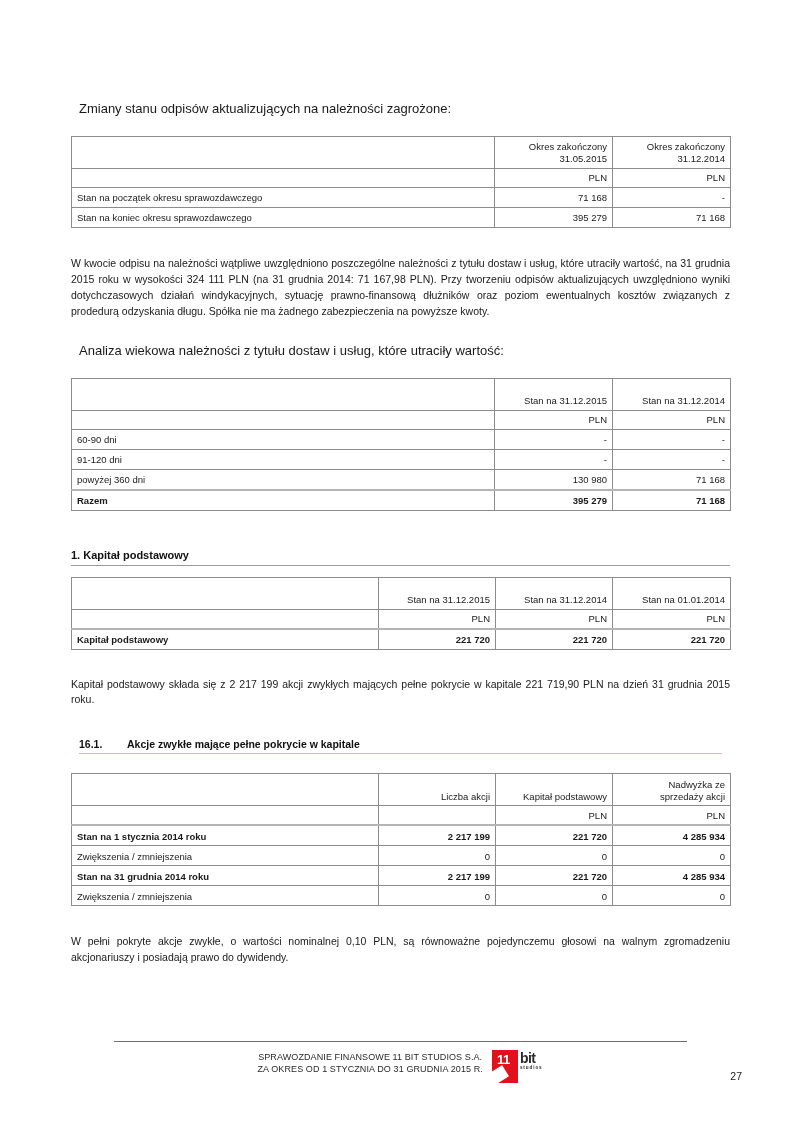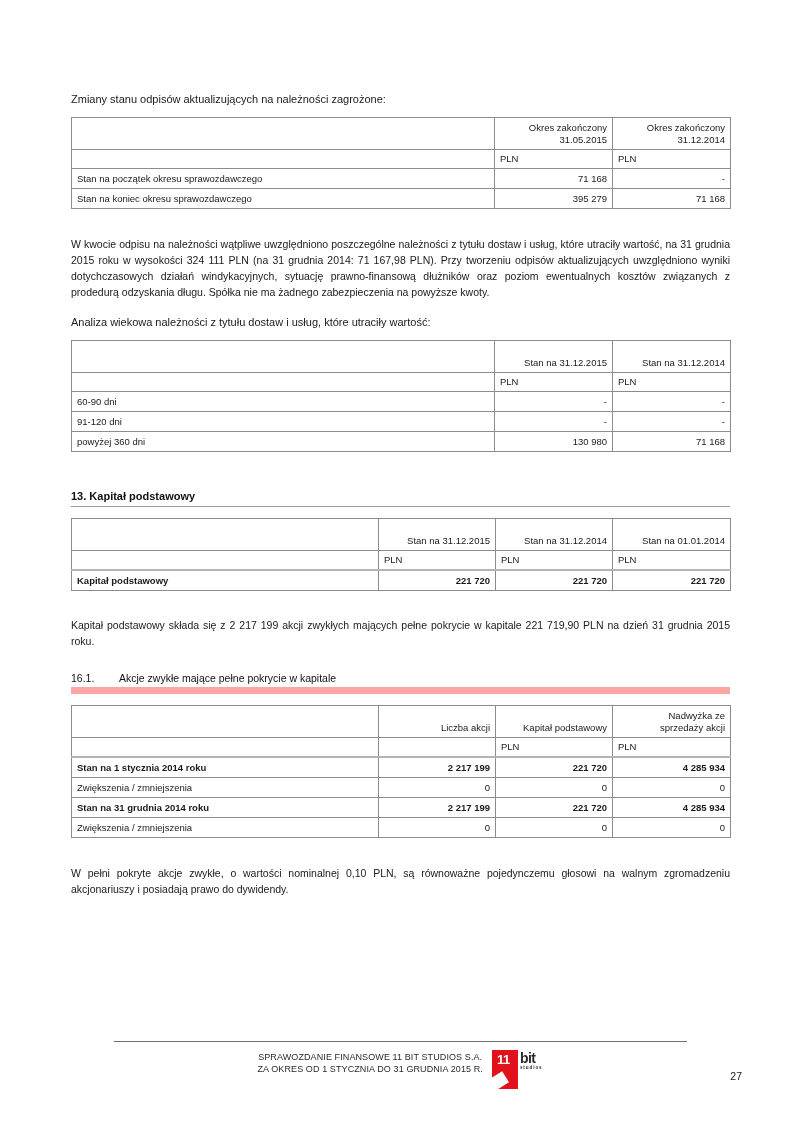--- a/index.html
+++ b/index.html
@@ -18,23 +18,23 @@
   }
   .content {
     position: absolute;
     left: 71px;
     top: 0;
     width: 659px;
   }
 
   
   .intro-line {
-    font-size: 11px;
+    font-size: 13px;
     line-height: 1.45;
-    margin: 0;
+    margin: 8px;
     padding: 0;
     color: #1a1a1a;
   }
   .para {
     font-size: 10.5px;
     line-height: 1.52;
     margin: 0;
     text-align: justify;
     color: #1a1a1a;
   }
@@ -43,25 +43,25 @@
   .h-section {
     font-size: 11px;
     font-weight: bold;
     color: #111;
     padding-bottom: 4px;
     border-bottom: 1px solid #9a9a9a;
     margin: 0;
   }
   .h-sub {
     font-size: 10.5px;
-    font-weight: normal;
+    font-weight: bold;
     color: #111;
     padding-bottom: 3px;
-    border-bottom: 7px solid #fca5a5;
-    margin: 0;
+    border-bottom: 1px solid #fca5a5;
+    margin: 8px;
   }
   .h-sub .num { display: inline-block; width: 48px; }
 
   
   table.fin {
     border-collapse: collapse;
     width: 659px;
     table-layout: fixed;
     font-size: 9.5px;
     color: #1a1a1a;
@@ -80,21 +80,21 @@
     text-align: right;
   }
   table.fin tr.hdr td {
     text-align: right;
     vertical-align: bottom;
     height: 25px;
     padding-bottom: 3px;
   }
   table.fin tr.hdr td.blank { border-left: 1px solid #8c8c8c; }
   table.fin tr.unit td {
-    text-align: left;
+    text-align: right;
     height: 12px;
   }
   table.fin tr.bold td { font-weight: bold; }
   table.fin tr.total td {
     font-weight: bold;
     border-top: 2px solid #b4b4b4;
   }
   table.fin tr.thicktop td {
     border-top: 2px solid #b4b4b4;
   }
@@ -125,21 +125,21 @@
     padding-top: 1px;
   }
   .logo {
     margin-left: 9px;
     display: flex;
     align-items: flex-start;
   }
   .logo-mark {
     position: relative;
     width: 26px;
-    height: 39px;
+    height: 33px;
     background: #e1121b;
     overflow: hidden;
   }
   .logo-mark .slash {
     position: absolute;
     left: -5px;
     bottom: -7px;
     width: 26px;
     height: 13px;
     background: #ffffff;
@@ -268,26 +268,31 @@
         <tr>
           <td class="lbl">91-120 dni</td>
           <td class="num">-</td>
           <td class="num">-</td>
         </tr>
         <tr>
           <td class="lbl">powyżej 360 dni</td>
           <td class="num">130 980</td>
           <td class="num">71 168</td>
         </tr>
+        <tr class="total">
+          <td class="lbl">Razem</td>
+          <td class="num">395 279</td>
+          <td class="num">71 168</td>
+        </tr>
       </tbody>
     </table>
 
     <div style="height:38px"></div>
 
-    <h2 class="h-section">13. Kapitał podstawowy</h2>
+    <h2 class="h-section">1. Kapitał podstawowy</h2>
 
     <div style="height:11px"></div>
 
     <table class="fin">
       <colgroup>
         <col style="width:307px">
         <col style="width:117px">
         <col style="width:117px">
         <col style="width:118px">
       </colgroup>

